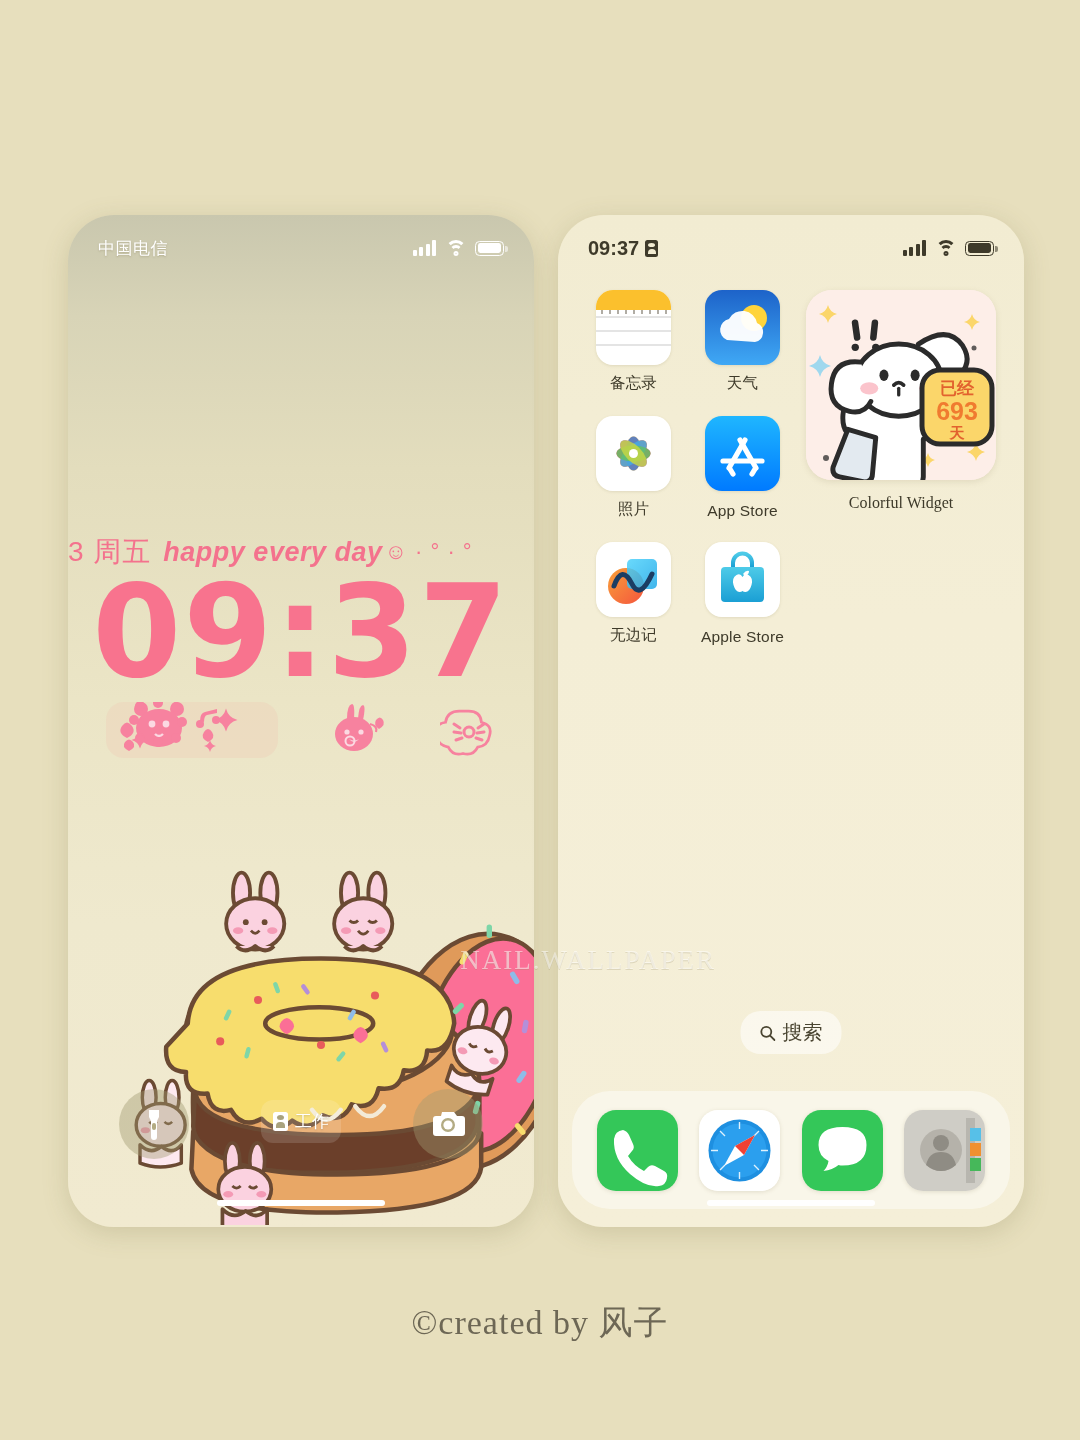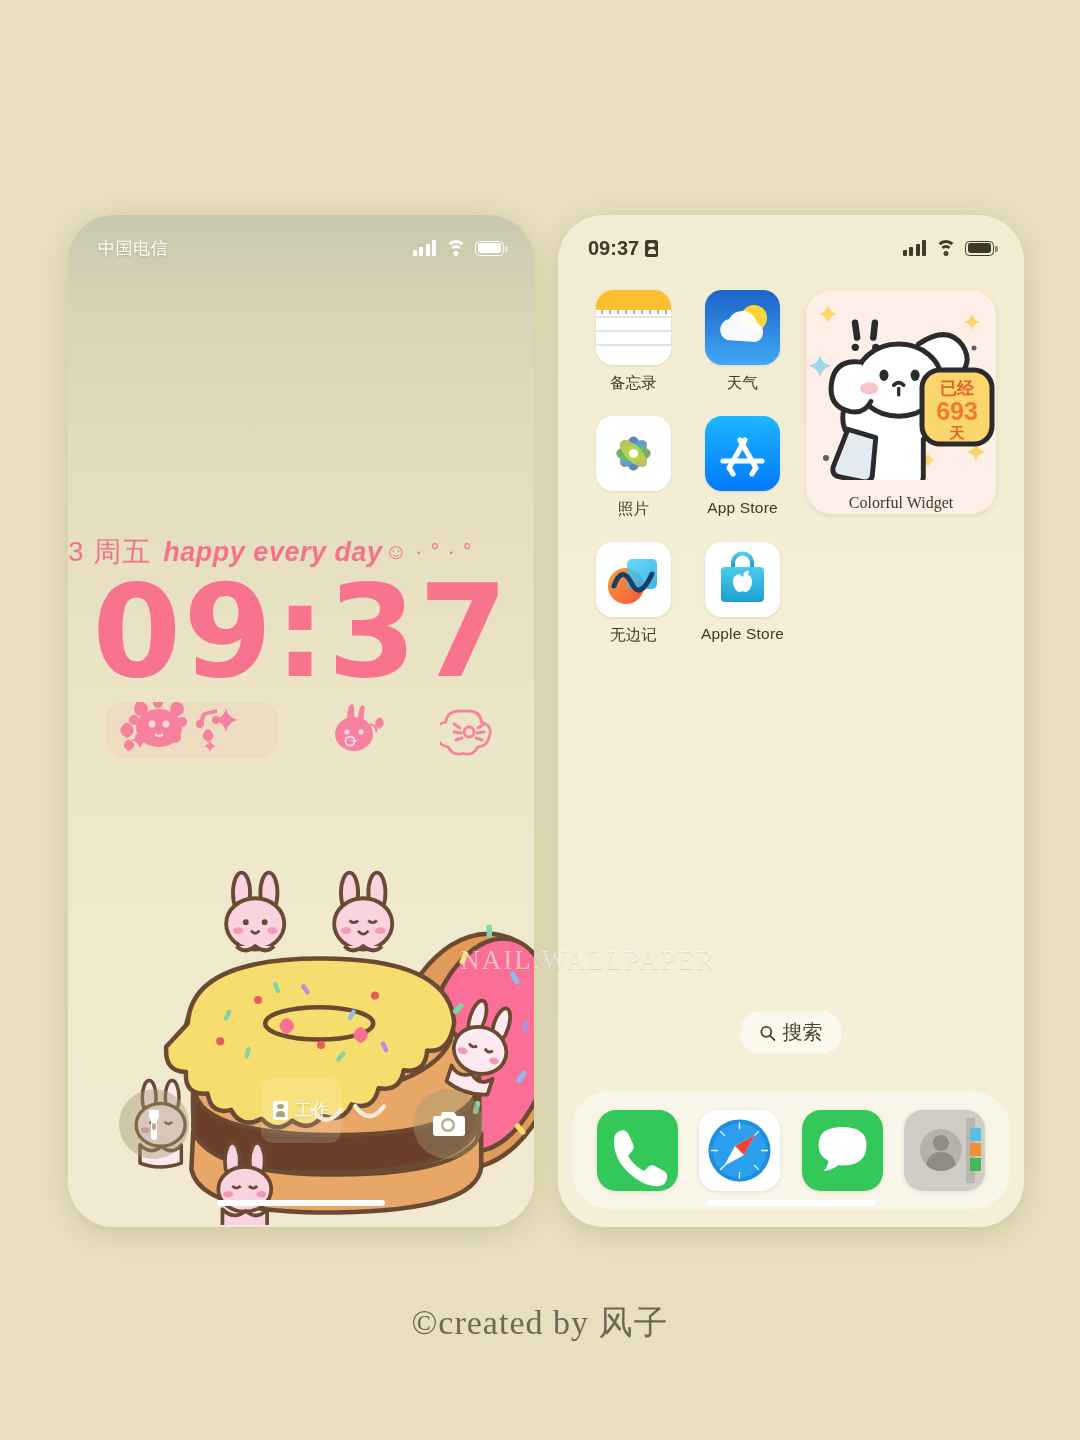--- a/index.html
+++ b/index.html
@@ -110,41 +110,41 @@
   .lk-btn{
     position:absolute; width:70px; height:70px; border-radius:50%;
     background:rgba(160,152,112,.42);
     display:flex; align-items:center; justify-content:center;
   }
   .lk-btn.left{ left:51px; bottom:68px; }
   .lk-btn.right{ right:51px; bottom:68px; }
   .focus-pill{
     position:absolute; left:50%; transform:translateX(-50%); bottom:84px;
     display:flex; align-items:center; gap:7px;
-    padding:21px 12px; border-radius:12px;
+    padding:10px 12px; border-radius:12px;
     background:rgba(255,255,255,.14);
     color:#fff; font-size:17px;
     text-shadow:0 1px 2px rgba(120,110,70,.3);
   }
   .focus-icon{ width:15px;height:19px;border-radius:2.5px;background:#fff; position:relative;}
   .focus-icon::after{content:"";position:absolute;left:4px;top:3px;width:7px;height:5px;border-radius:50%;background:rgba(160,152,112,.9);}
   .focus-icon::before{content:"";position:absolute;left:3px;bottom:3px;width:9px;height:6px;border-radius:4px 4px 0 0;background:rgba(160,152,112,.9);}
   .home-ind{ position:absolute; left:50%; transform:translateX(-50%); bottom:21px;
              width:168px;height:6px;border-radius:3px;background:#fff; }
 
   
   .app-grid{ position:absolute; left:38px; top:75px; width:390px; }
   .grid-row{ display:flex; gap:34px; margin-bottom:22px; }
-  .app{ width:75px; display:flex; flex-direction:column; align-items:center; gap:8px; }
+  .app{ width:75px; display:flex; flex-direction:column; align-items:center; gap:8px;justify-content:space-between; }
   .app-ic{ width:75px;height:75px;border-radius:17px; overflow:hidden; position:relative;
            box-shadow:0 1px 3px rgba(120,110,70,.16); }
   .app-lb{ font-size:15.5px; color:#3e3a2a; white-space:nowrap; letter-spacing:.2px;}
 
   .widget-card{
-    position:absolute; left:248px; top:75px; width:190px; height:224px;
+    position:absolute; left:248px; top:75px; width:190px; height:190px;
     border-radius:26px; background:#fdeee8; overflow:hidden;
     box-shadow:0 2px 6px rgba(120,110,70,.15);
   }
   .widget-label{ position:absolute; left:248px; top:279px; width:190px; text-align:center;
                  font-size:16px; color:#3e3a2a;font-family:Liberation Serif, serif; }
 
   .search-pill{
     position:absolute; left:50%; transform:translateX(-50%); bottom:173px;
     display:flex; align-items:center; gap:7px;
     padding:8px 19px; border-radius:20px;

